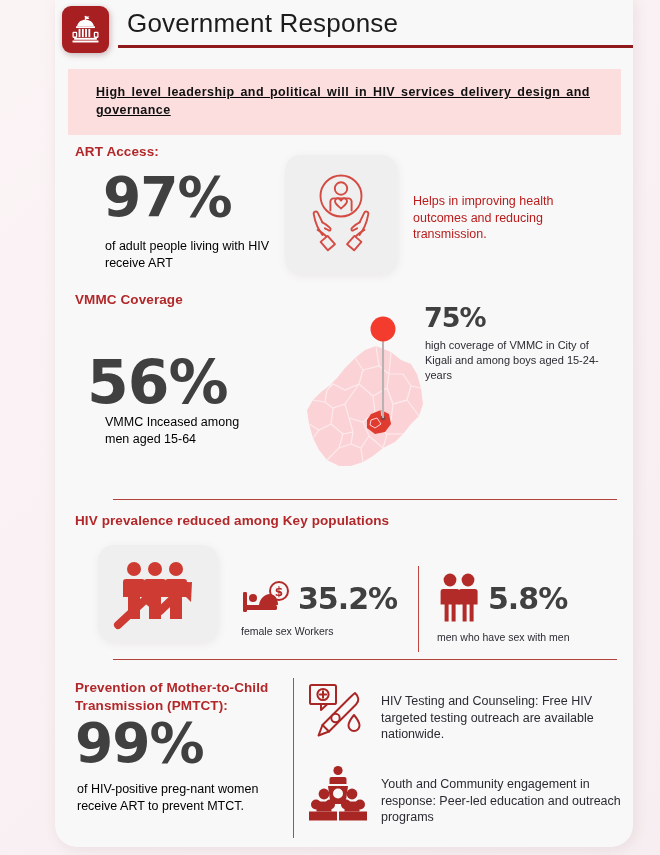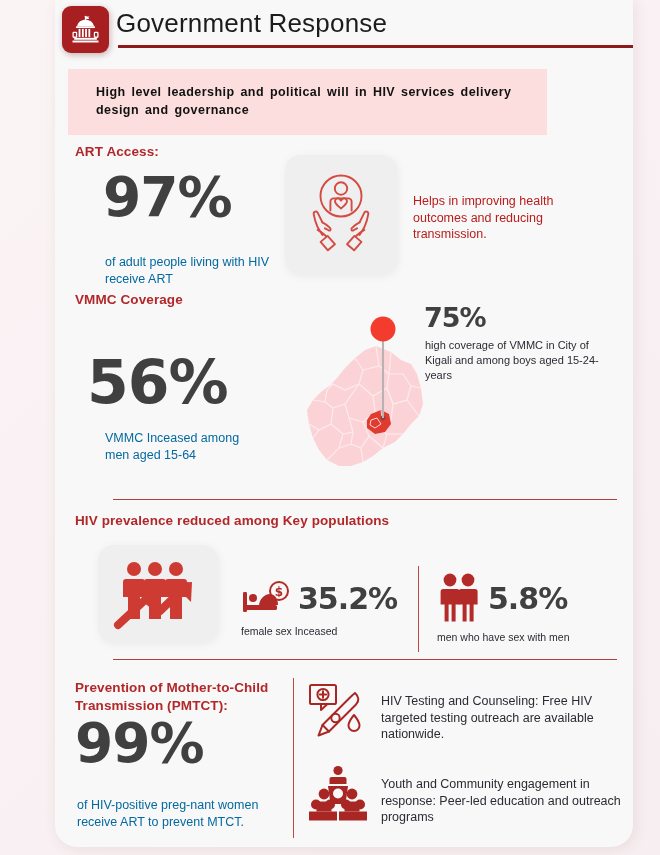--- a/index.html
+++ b/index.html
@@ -40,40 +40,41 @@
     position: absolute;
     left: 7px; top: 6px;
     width: 47px; height: 47px;
     background: #A81F22;
     border-radius: 9px;
     box-shadow: 1px 2px 6px rgba(80,20,25,0.30);
     display: flex; align-items: center; justify-content: center;
   }
   #page-title {
     position: absolute;
-    left: 61px; top: 8px;
+    left: 72px; top: 8px;
     font-size: 26px;
     color: #1c1c1c;
     letter-spacing: 0.2px;
     font-weight: 400;
   }
   #title-rule {
     position: absolute;
     left: 63px; top: 45px;
     width: 517px; height: 3px;
     background: #8E1A1C;
   }
 
   
   #banner {
     position: absolute;
     left: 13px; top: 69px;
-    width: 479px;
+    width: 553px;
     padding: 14px 24px 16px 28px;
     background: #fcdede;
+    text-decoration: underline;
   }
   #banner-text {
     font-size: 12.5px;
     font-weight: bold;
     color: #111;
     line-height: 1.45;
     letter-spacing: 0.45px;
     word-spacing: 2px;
   }
 
@@ -89,23 +90,22 @@
   
   .bignum {
     font-family: "DejaVu Sans", sans-serif;
     font-weight: bold;
     color: #404040;
     line-height: 0.92;
     letter-spacing: -1px;
   }
   .statcap {
     font-size: 12.5px;
-    color: #0369a1;
+    color: #000000;
     line-height: 1.32;
-    margin-top: 16px;
   }
 
   
   .tile {
     background: #f0efef;
     border-radius: 16px;
     box-shadow: 1px 2px 8px rgba(90,80,85,0.09);
     display: flex; align-items: center; justify-content: center;
   }
 
@@ -311,21 +311,21 @@
             <rect x="2" y="27" width="34" height="5" rx="1.6"></rect>
             <circle cx="12" cy="20" r="4"></circle>
             <path d="M18 27 c1-7 6-11 11-11 c5 0 8 5 8 11 z"></path>
             <circle cx="38" cy="13" r="9" fill="none" stroke="#B32B28" stroke-width="2"></circle>
             <text x="38" y="18" font-family="DejaVu Sans, sans-serif" font-size="12" font-weight="bold" text-anchor="middle" fill="#B32B28">$</text>
           </g>
         </svg>
       </span>
       <span class="bignum kp-num">35.2%</span>
     </div>
-    <div class="kp-label">female sex Inceased</div>
+    <div class="kp-label">female sex Workers</div>
   </div>
 
   <div id="kp-vrule"></div>
 
   <div class="kp-stat" id="kp-2">
     <div class="kp-row">
       <span>
         <svg width="44" height="50" viewBox="0 0 44 50" aria-hidden="true">
           <g fill="#B32B28">
             <circle cx="13" cy="8" r="6.4"></circle>

